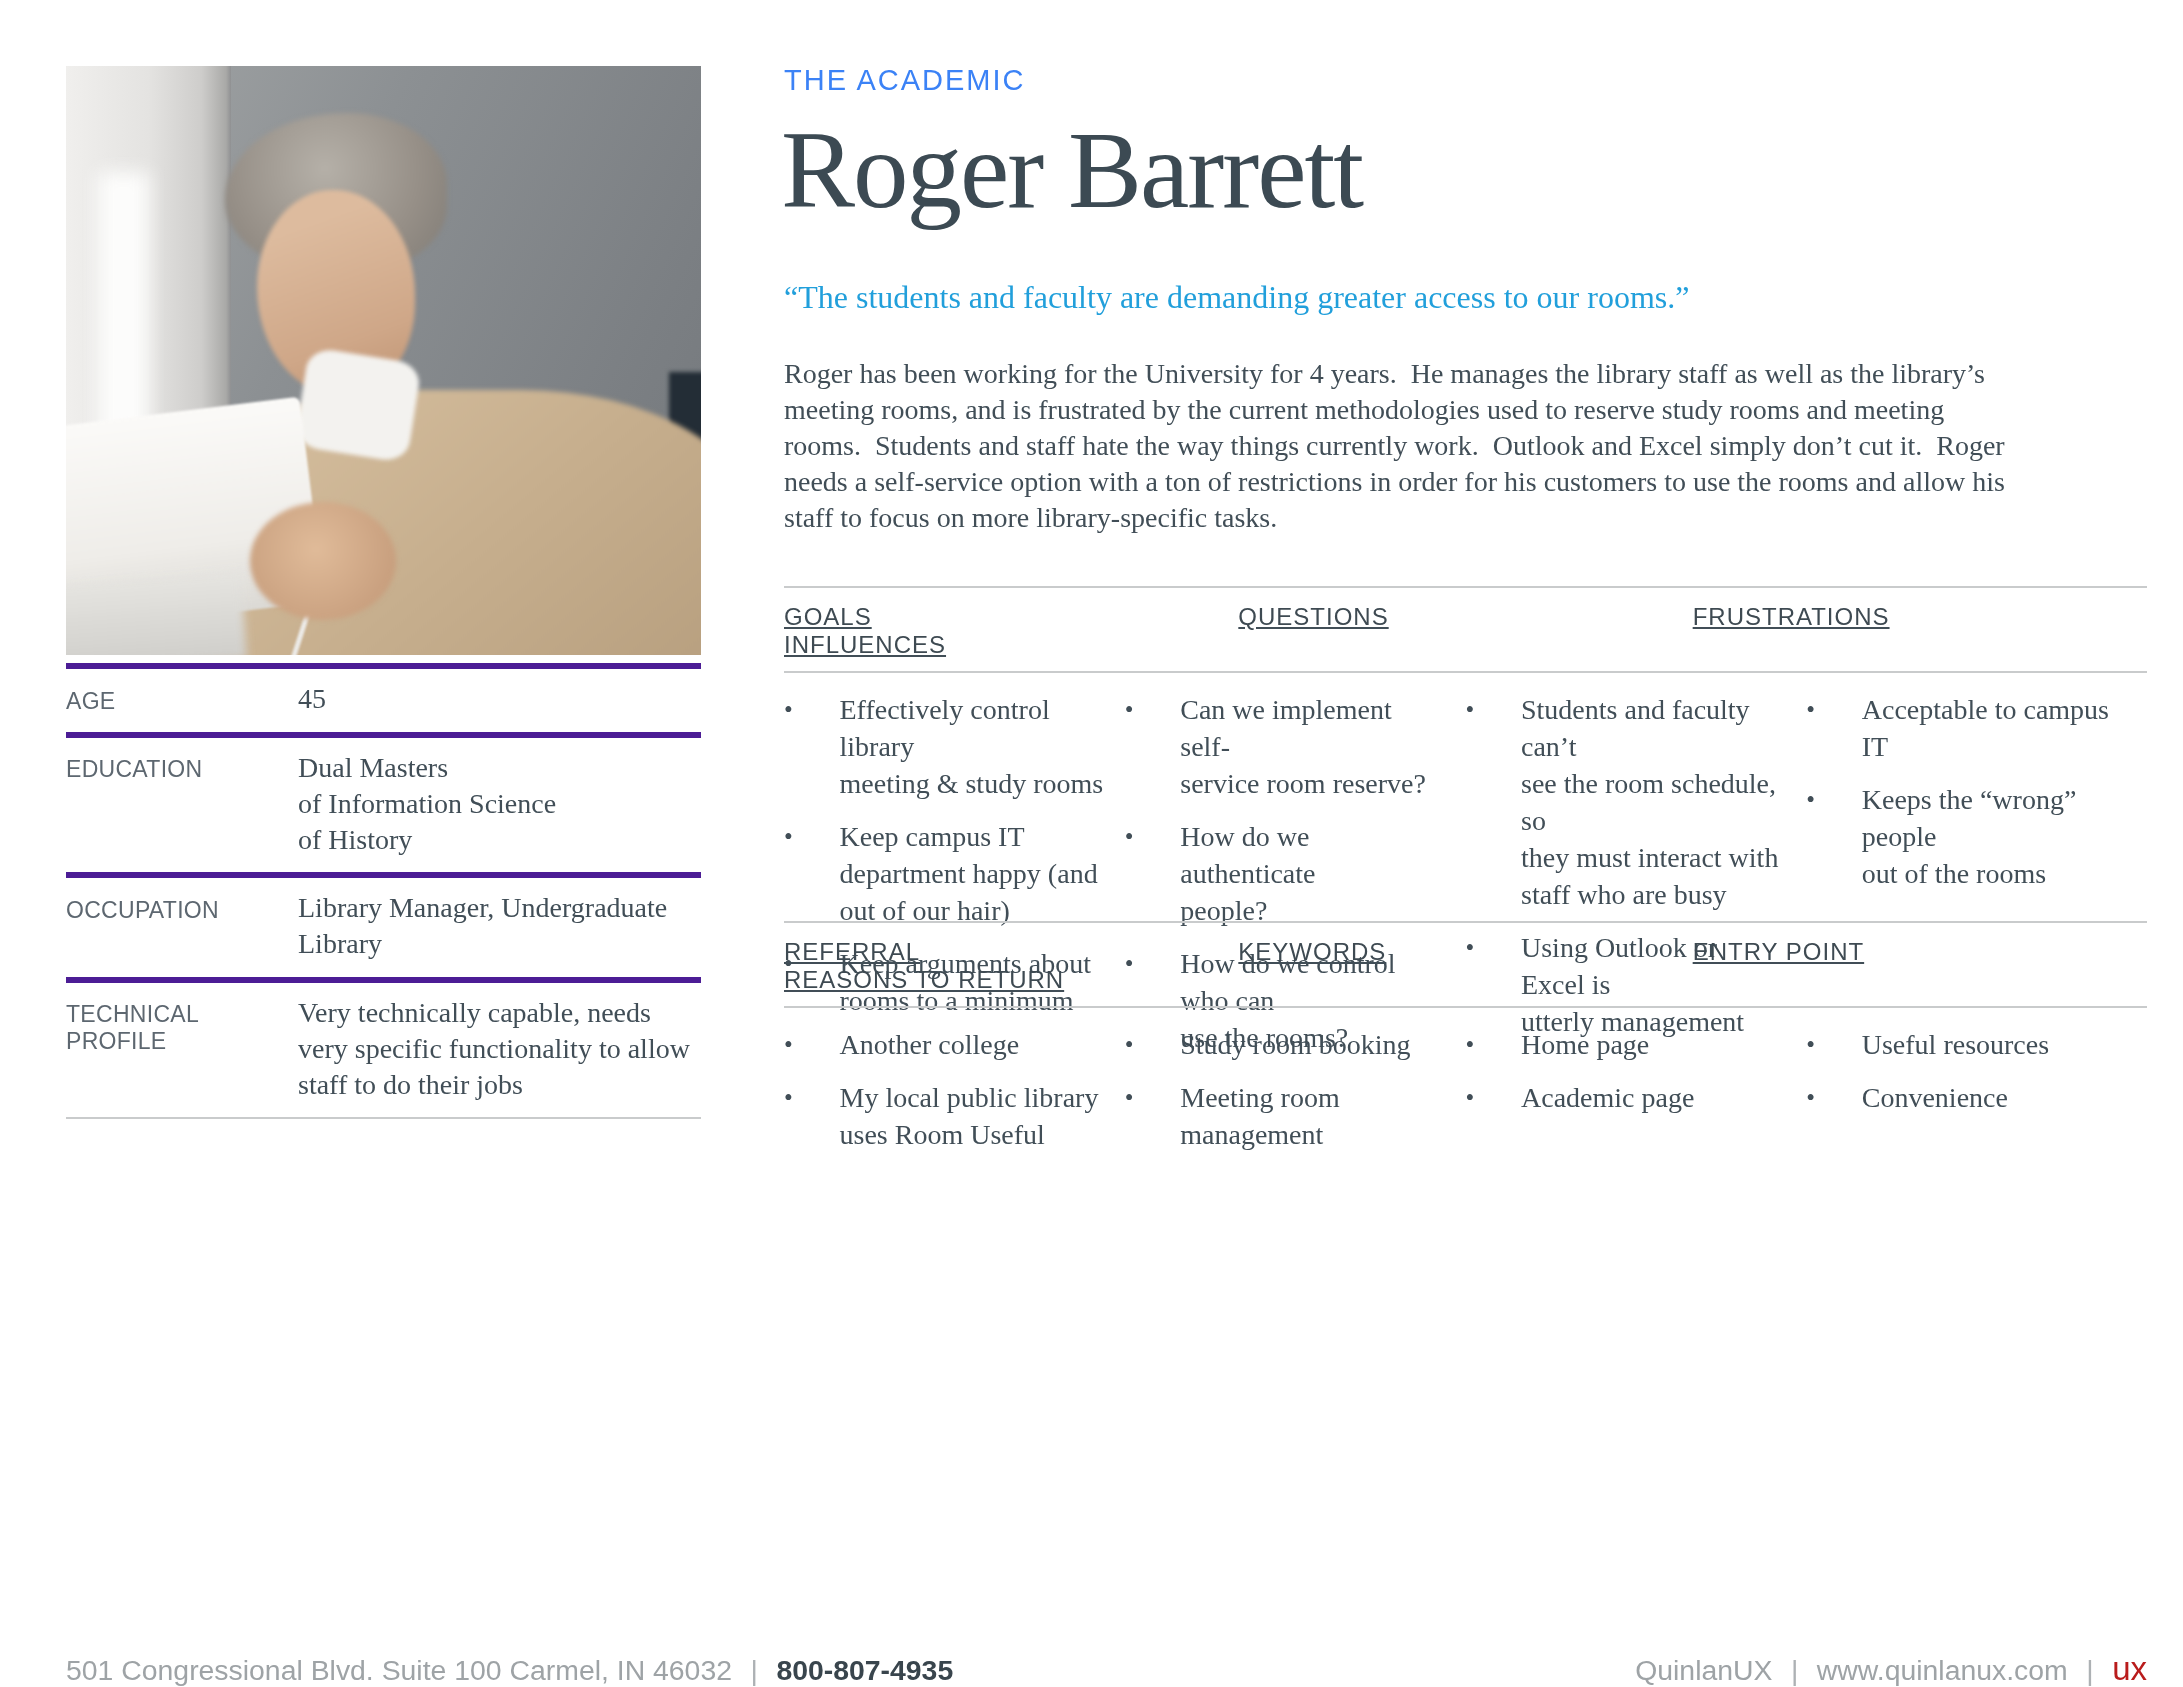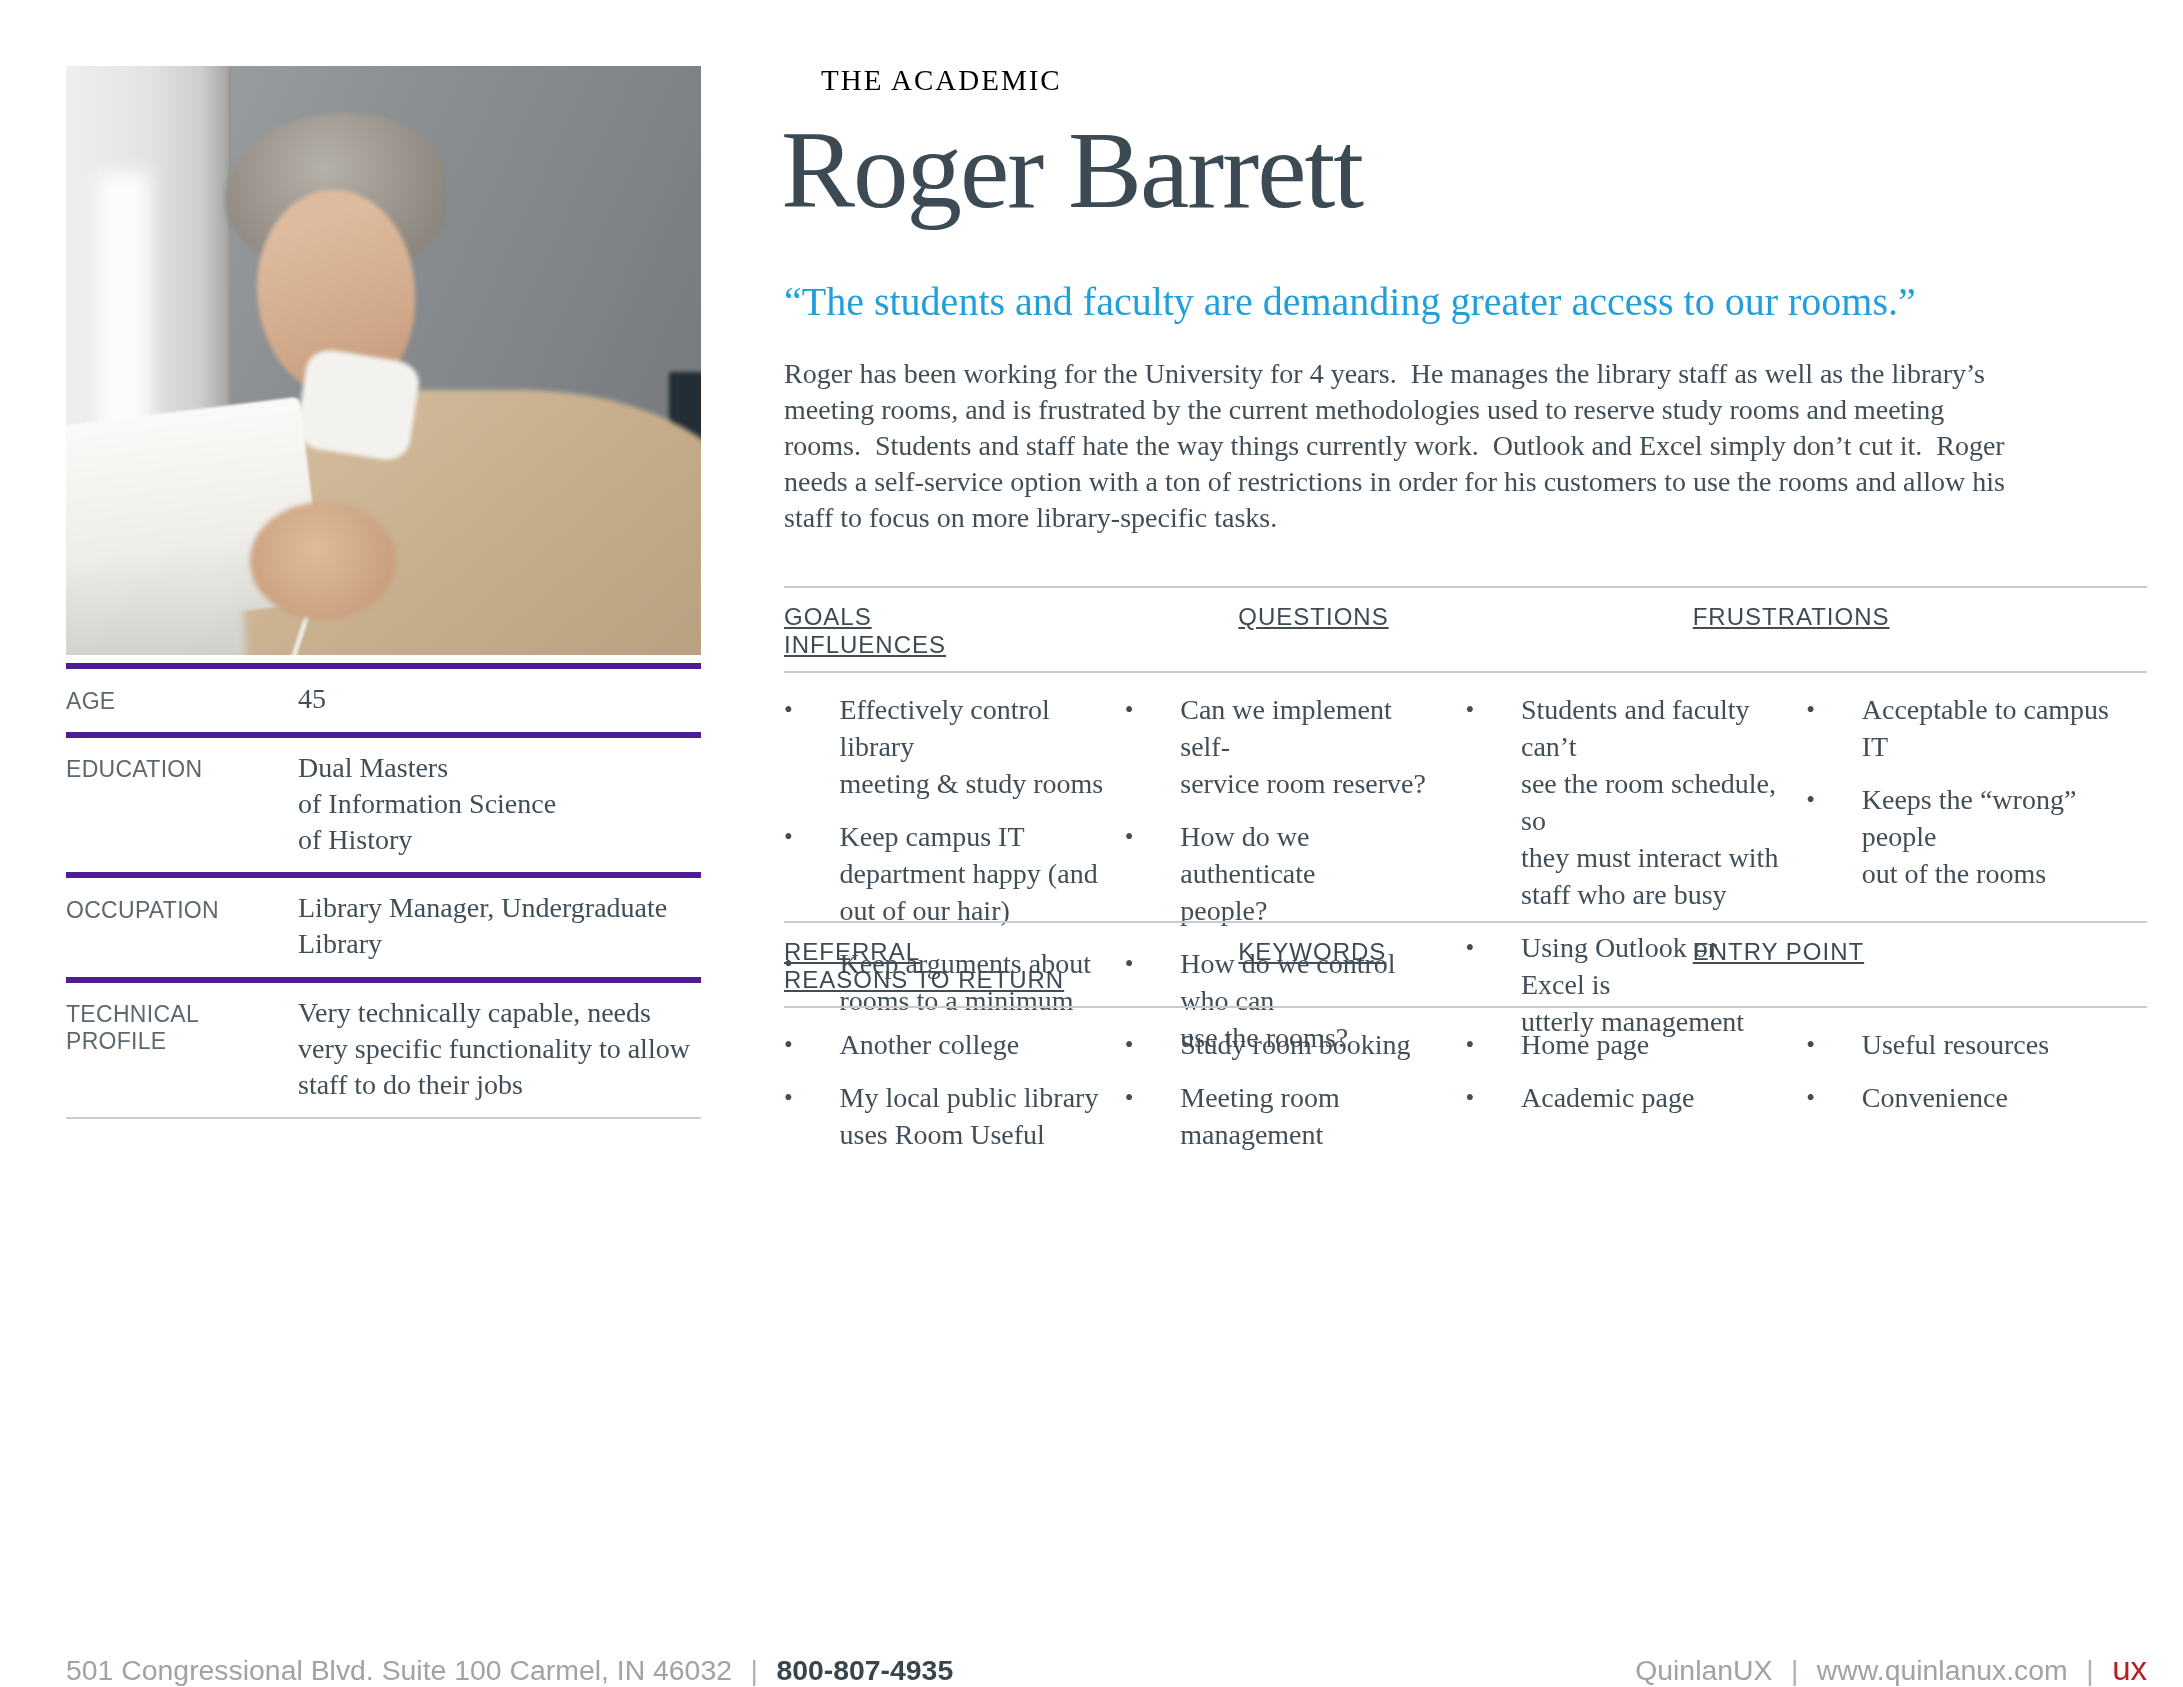--- a/index.html
+++ b/index.html
@@ -46,31 +46,31 @@
     transform: rotate(-7deg); border-radius: 6.6px 6.6px 16px 16px; filter: blur(1.3px); }
   .ph-cable { left: 38%; top: 82%; width: 4.6px; height: 20%;
     background: #eceae6; transform: rotate(18deg); filter: blur(1.3px); }
   .ph-keyboard { left: -4%; top: 87%; width: 32%; height: 15%;
     background: linear-gradient(180deg, #e6e5e1, #cfceca); transform: rotate(-4deg); filter: blur(4px); }
   .ph-dark { right: -1%; top: 52%; width: 6%; height: 49%; background: #232d36; filter: blur(2px); }
 
   
   .eyebrow {
     position: absolute; left: 784px; top: 64px;
-    font-family: Liberation Serif, serif;
-    font-size: 29px; letter-spacing: 2px; color: #000000; margin-left: 37px;
+    font-family: Liberation Sans, sans-serif;
+    font-size: 29px; letter-spacing: 2px; color: #3b82f6;
   }
   .title {
     position: absolute; left: 781px; top: 112px;
     font-size: 111px; line-height: 1.05; letter-spacing: -2px;
     color: #3C4A53;
   }
   .quote {
     position: absolute; left: 784px; top: 278px;
-    font-size: 40px; line-height: 1.2; color: #219FDB;
+    font-size: 32px; line-height: 1.2; color: #219FDB;
   }
   .bio {
     position: absolute; left: 784px; top: 356px; width: 1383px;
     font-size: 28px; line-height: 36px; color: #414E57;
     white-space: pre-wrap;
   }
 
   
   .profile {
     position: absolute; left: 66px; top: 663px; width: 635px;

